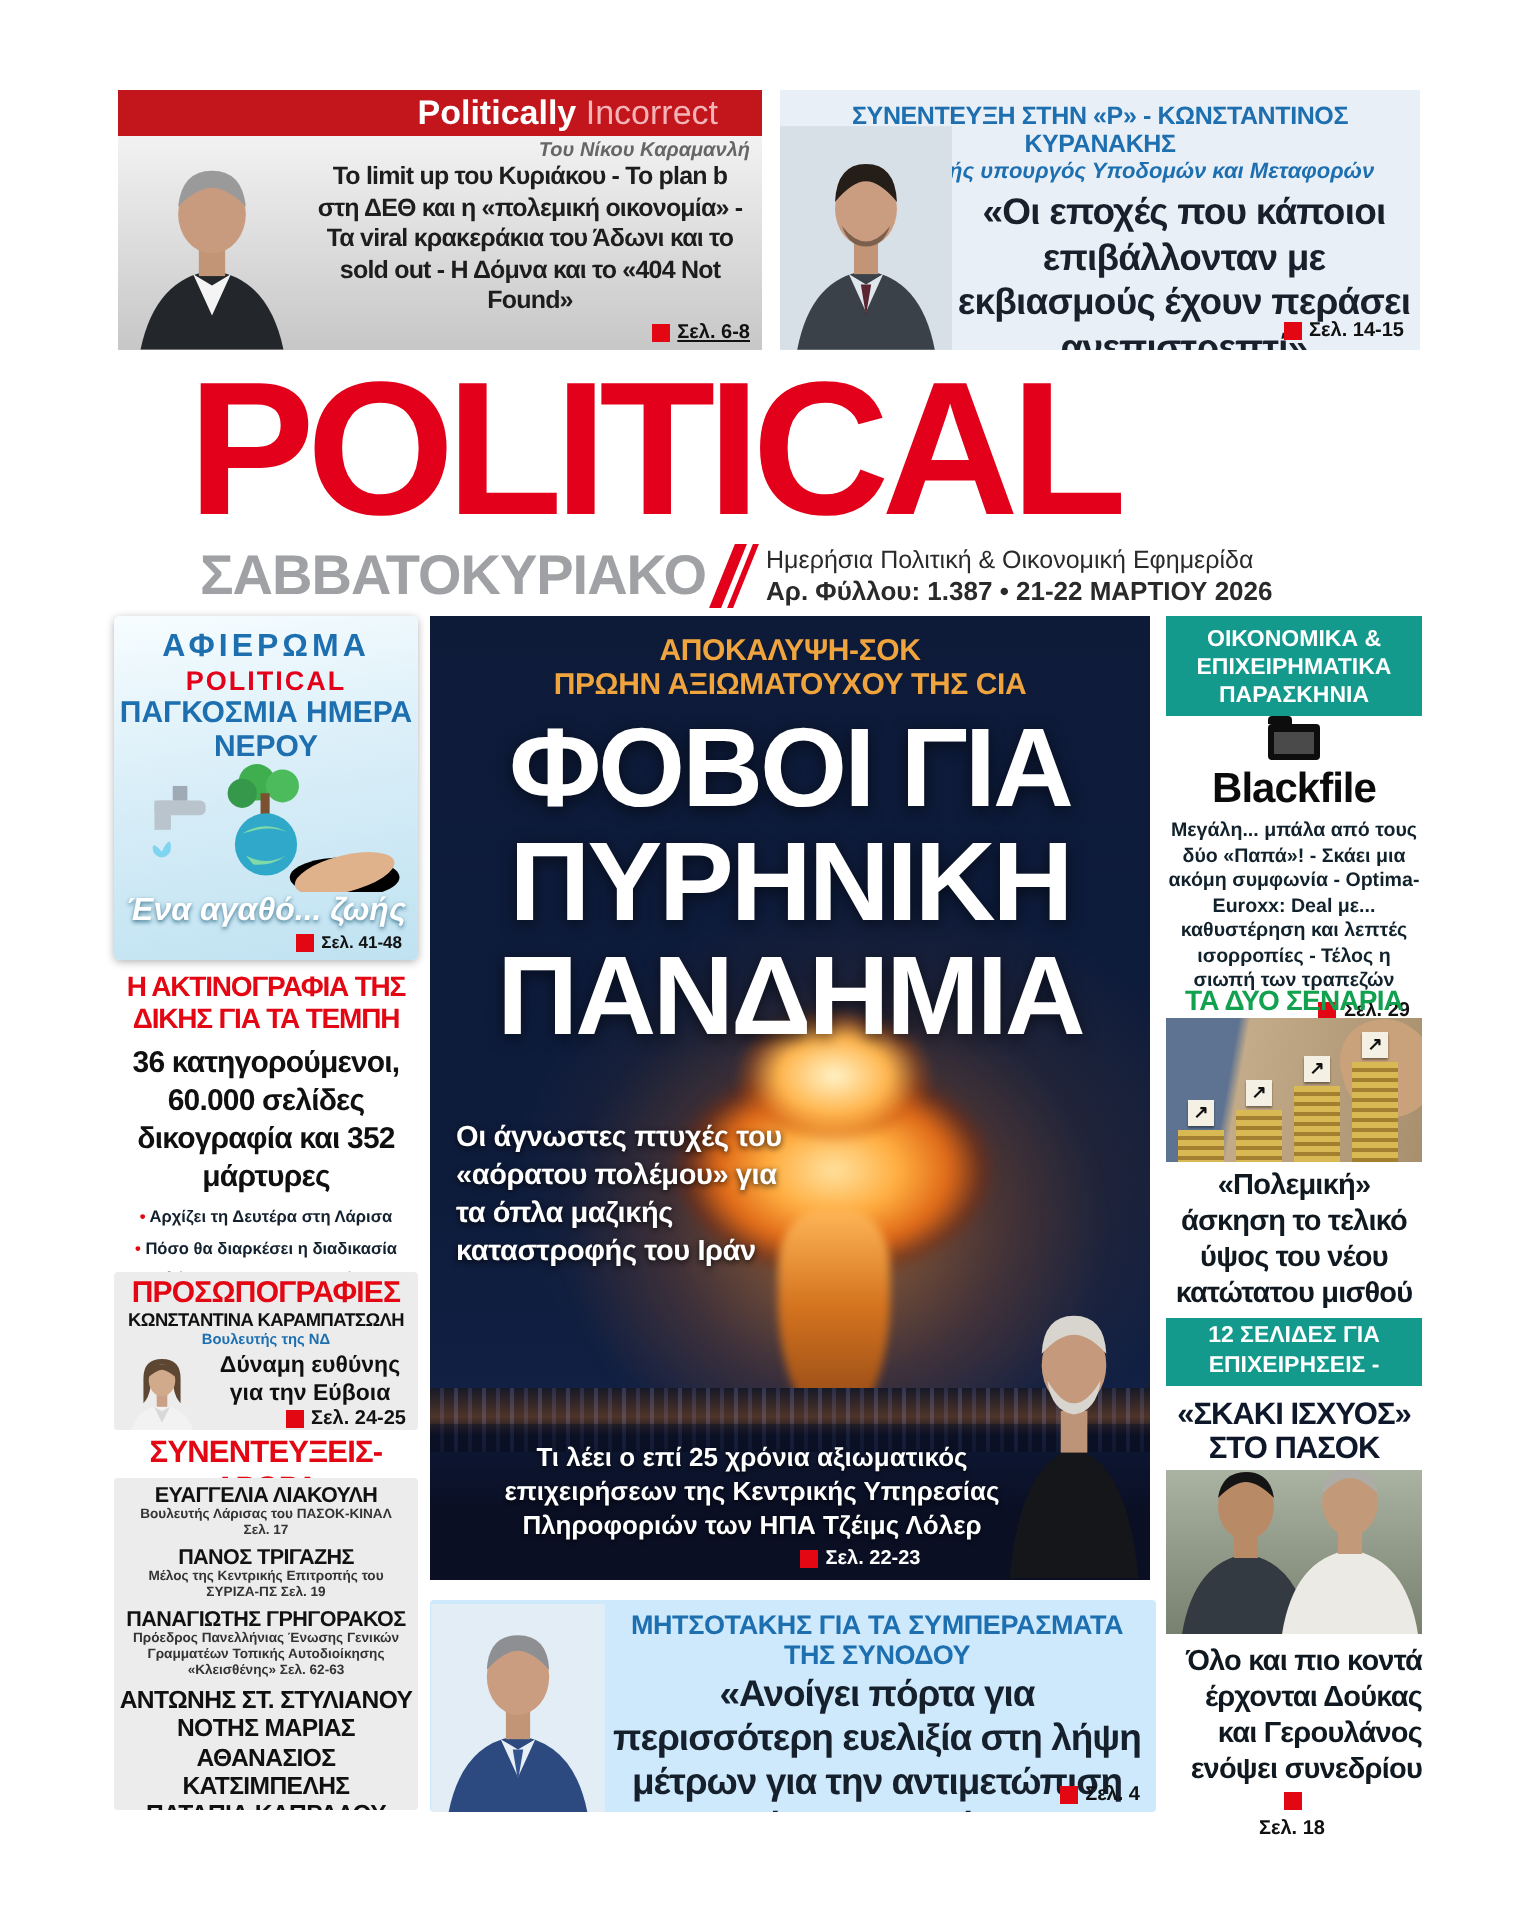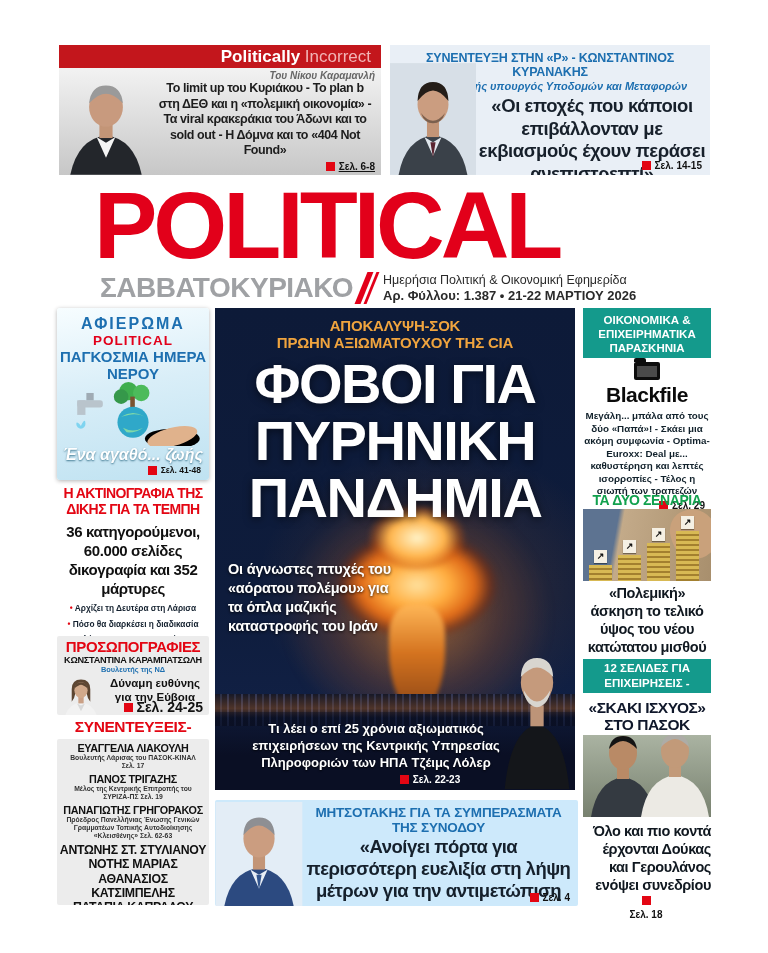--- a/index.html
+++ b/index.html
@@ -3,21 +3,21 @@
 <meta charset="utf-8">
 <style>
   html,body{margin:0;padding:0;background:#fff;}
   .page{position:relative;width:768px;height:953px;margin:0 auto;background:#fff;
         font-family:"Liberation Sans",sans-serif;overflow:hidden;color:#111;}
   .abs{position:absolute;}
   .pref{display:flex;align-items:center;justify-content:flex-end;gap:4px;font-weight:bold;font-size:10px;color:#111;}
   .sq{display:inline-block;width:9px;height:9px;background:#e30613;flex:0 0 auto;}
   
   .pibox{left:59px;top:45px;width:322px;height:130px;}
-  .pihead{height:23px;background:#c3161c;color:#fff;text-align:right;padding-right:10px;
+  .pihead{height:23px;background:#c3161c;color:#fff;text-align:right;padding-right:22px;
           font-weight:bold;font-size:17px;line-height:23px;}
   .pihead .light{color:#f2b4b6;font-weight:normal;}
   .pibody{position:relative;height:107px;background:linear-gradient(#f2f2f2,#c7c7c7);overflow:hidden;}
   .pibody svg{position:absolute;left:0;bottom:0;}
   .pitext{position:absolute;left:96px;right:6px;top:2px;text-align:center;}
   .pibyline{font-style:italic;font-weight:bold;font-size:10px;color:#666;text-align:right;}
   .pimain{font-weight:bold;font-size:12.5px;line-height:15.5px;letter-spacing:-0.4px;color:#1d1d1d;}
   .pibody .pref{position:absolute;right:6px;bottom:3px;text-decoration:underline;}
   
   .kybox{left:390px;top:45px;width:320px;height:130px;background:#e9eff6;overflow:hidden;}
@@ -50,21 +50,21 @@
   .tmbul{margin-top:5px;font-weight:bold;font-size:8.3px;line-height:10.5px;color:#13202e;}
   .tmbul .dot{color:#e30613;}
   .tmbox .pref{margin-top:3px;padding-right:10px;}
   .prbox{left:57px;top:636px;width:152px;height:79px;background:#ececec;border-radius:2px;overflow:hidden;text-align:center;}
   .prhead{margin-top:2px;font-weight:bold;font-size:15px;color:#e30613;letter-spacing:-0.4px;}
   .prname{font-weight:bold;font-size:9.2px;color:#111;letter-spacing:-0.3px;}
   .prrole{font-weight:bold;font-size:7.4px;color:#1d6fb0;}
   .prrow{position:relative;height:44px;}
   .prrow svg{position:absolute;left:3px;bottom:0;}
   .prtitle{position:absolute;left:48px;right:4px;top:3px;font-weight:bold;font-size:11.5px;line-height:13.5px;color:#101010;}
-  .prbox .pref{position:absolute;right:6px;bottom:3px;font-size:14px;}
+  .prbox .pref{position:absolute;right:6px;bottom:3px;font-size:10px;}
   .inthead{left:57px;top:718px;width:152px;text-align:center;font-weight:bold;font-size:15.5px;color:#e30613;letter-spacing:-0.4px;}
   .intbox{left:57px;top:739px;width:152px;height:166px;background:#ececec;border-radius:2px;text-align:center;overflow:hidden;}
   .ie-name{margin-top:3px;font-weight:bold;font-size:10.8px;color:#111;letter-spacing:-0.3px;}
   .ie-role{font-weight:bold;font-size:6.8px;line-height:8px;color:#333;padding:0 6px;}
   .int-names{margin-top:3px;font-weight:bold;font-size:12.3px;line-height:14.3px;color:#101010;letter-spacing:-0.3px;}
   
   .mainbox{left:215px;top:308px;width:360px;height:482px;overflow:hidden;color:#fff;
            background:radial-gradient(260px 200px at 62% 58%,rgba(255,140,40,.18),transparent 70%),
                       linear-gradient(#0d1a38 0%,#0e1c3c 60%,#13234a 100%);}
   .kick{margin-top:9px;text-align:center;font-weight:bold;font-size:15px;line-height:17px;color:#f0a43e;letter-spacing:-0.2px;}

